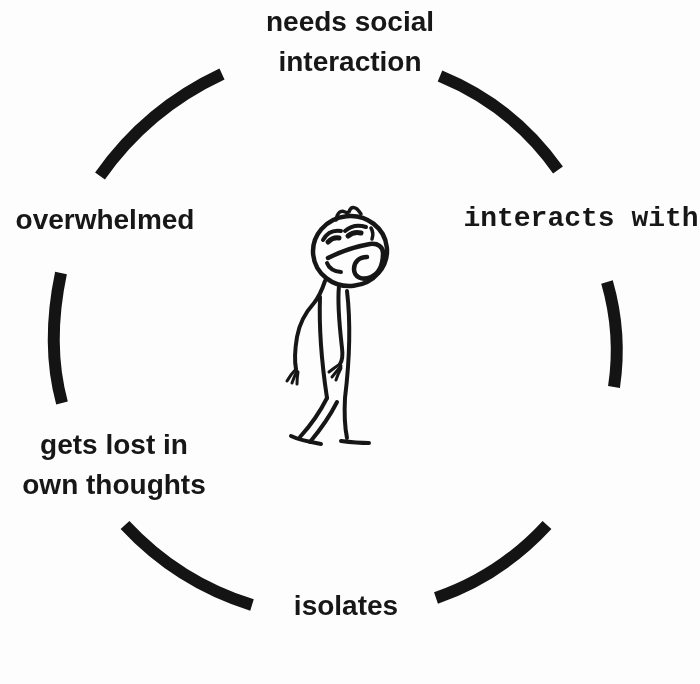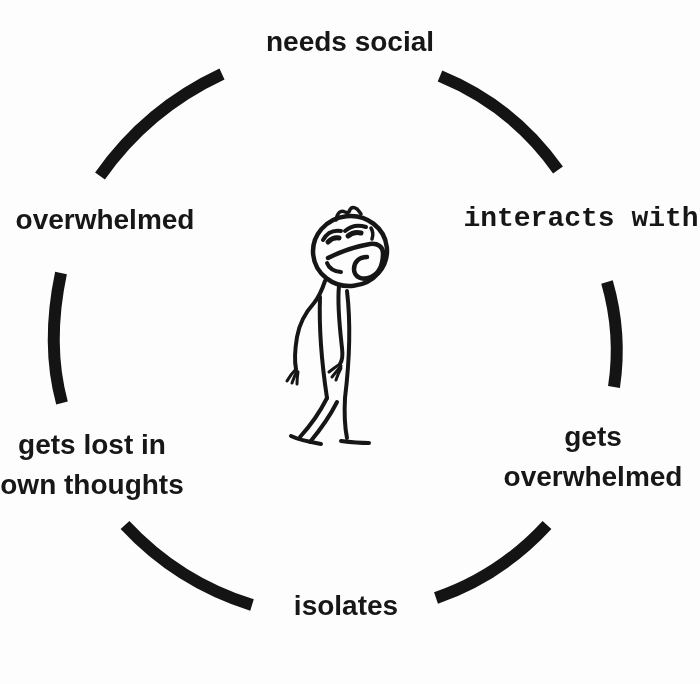--- a/index.html
+++ b/index.html
@@ -34,21 +34,21 @@
     line-height: 40px;
     letter-spacing: 0px;
     white-space: nowrap;
     user-select: none;
   }
   .node-label span { display: block; }
   .pos-top         { left: 350px; top: 42px;  }
   .pos-upper-right { left: 581px; top: 219px; font-family: Liberation Mono, monospace; }
   .pos-lower-right { left: 593px; top: 457px; }
   .pos-bottom      { left: 346px; top: 606px; }
-  .pos-lower-left  { left: 92px; top: 465px; }
+  .pos-lower-left  { left: 114px; top: 465px; }
   .pos-upper-left  { left: 105px; top: 220px; }
 </style>
 </head>
 <body>
 
 <div class="stage">
 
   <svg class="cycle-svg" viewBox="0 0 700 684" aria-hidden="true">
 
     <g stroke="#141414" stroke-width="12" fill="none" stroke-linecap="butt">
@@ -91,30 +91,27 @@
       <path d="M 341,441 C 349,442 359,443 369,443" stroke-width="4"></path>
 
       <path d="M 327,398 C 320,412 310,426 300,437" stroke-width="4"></path>
       <path d="M 337,402 C 330,416 320,430 310,442" stroke-width="4"></path>
       <path d="M 291,436 C 299,440 310,442 321,444" stroke-width="4"></path>
     </g>
   </svg>
 
   <div class="node-label pos-top">
     <span>needs social</span>
+    <span>interaction</span>
   </div>
 
   <div class="node-label pos-upper-right">
     <span>interacts with</span>
   </div>
 
-  <div class="node-label pos-lower-right">
-    <span>gets</span>
-    <span>overwhelmed</span>
-  </div>
 
   <div class="node-label pos-bottom">
     <span>isolates</span>
   </div>
 
   <div class="node-label pos-lower-left">
     <span>gets lost in</span>
     <span>own thoughts</span>
   </div>
 

